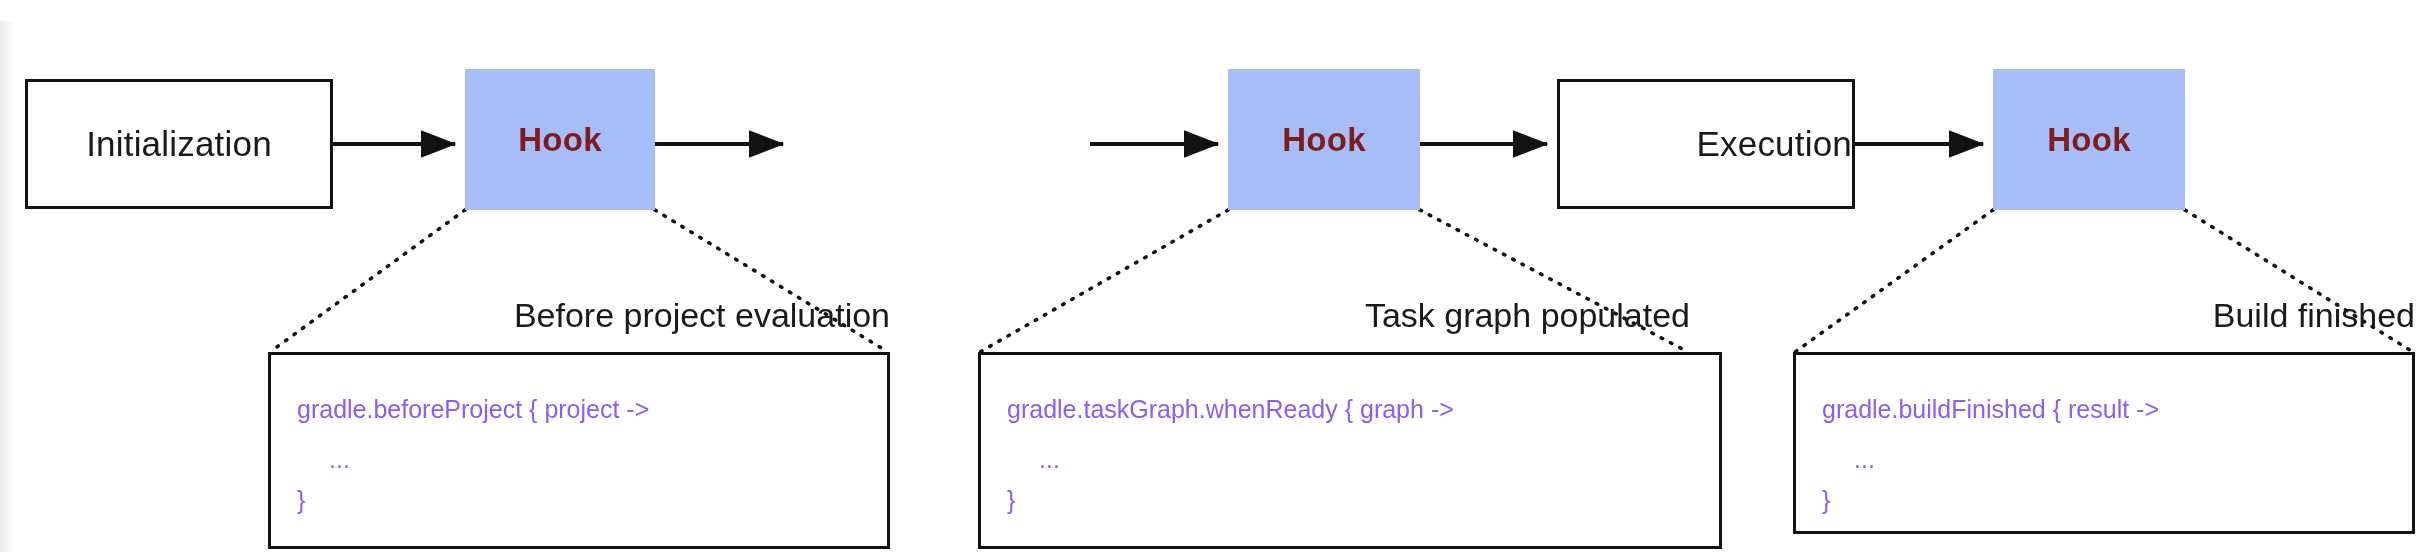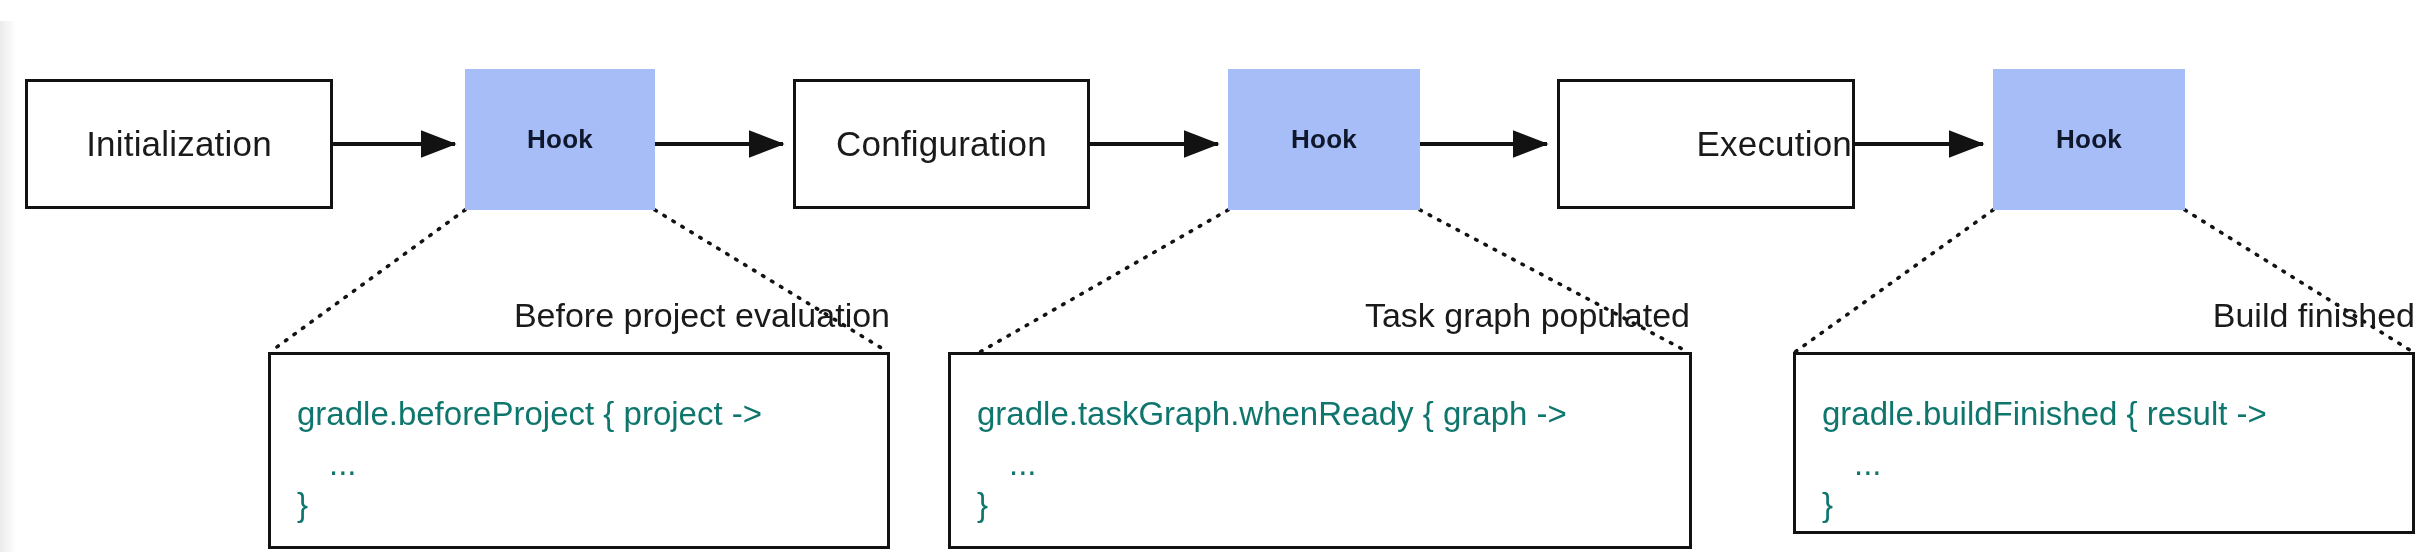--- a/index.html
+++ b/index.html
@@ -46,43 +46,43 @@
   }
   .hook-box {
     position: absolute;
     box-sizing: border-box;
     background: #a6bdf8;
     display: flex;
     align-items: center;
     justify-content: center;
   }
   .hook-label {
-    font-size: 26px;
+    font-size: 33px;
     font-weight: bold;
-    color: #0f172a;
+    color: #7f1d1d;
     letter-spacing: 0.3px;
     white-space: nowrap;
   }
   .caption {
     position: absolute;
     font-size: 34px;
     color: #1a1a1a;
     text-align: right;
     white-space: nowrap;
   }
   .code-box {
     position: absolute;
     box-sizing: border-box;
     border: 3px solid #121212;
     background: #ffffff;
   }
   .code-line {
     position: absolute;
-    font-size: 33px;
-    color: #0f766e;
+    font-size: 25px;
+    color: #8b5cf6;
     white-space: pre;
     line-height: 1;
   }
 </style>
 </head>
 <body>
 
 <div id="stage">
 
   <div class="edge-shade"></div>
@@ -112,23 +112,20 @@
 
       <line x1="1993" y1="189" x2="1795" y2="331"></line>
       <line x1="2185" y1="189" x2="2413" y2="331"></line>
     </g>
   </svg>
 
   <div class="phase-box" style="left:25px; top:58px; width:308px; height:130px;">
     <span class="phase-label">Initialization</span>
   </div>
 
-  <div class="phase-box" style="left:793px; top:58px; width:297px; height:130px;">
-    <span class="phase-label">Configuration</span>
-  </div>
 
   <div class="phase-box" style="left:1557px; top:58px; width:298px; height:130px;justify-content:flex-end;">
     <span class="phase-label">Execution</span>
   </div>
 
   <div class="hook-box" style="left:465px; top:48px; width:190px; height:141px;">
     <span class="hook-label">Hook</span>
   </div>
 
   <div class="hook-box" style="left:1228px; top:48px; width:192px; height:141px;">
@@ -144,21 +141,21 @@
   <div class="caption" style="left:1795px; top:275px; width:620px;">Build finished</div>
 
   <div class="caption" style="left:980px; top:275px; width:710px;">Task graph populated</div>
 
   <div class="code-box" style="left:268px; top:331px; width:622px; height:197px;">
     <div class="code-line" style="left:26px; top:42px;">gradle.beforeProject { project -&gt;</div>
     <div class="code-line" style="left:58px; top:92px;">...</div>
     <div class="code-line" style="left:26px; top:133px;">}</div>
   </div>
 
-  <div class="code-box" style="left:948px; top:331px; width:744px; height:197px;">
+  <div class="code-box" style="left:978px; top:331px; width:744px; height:197px;">
     <div class="code-line" style="left:26px; top:42px;">gradle.taskGraph.whenReady { graph -&gt;</div>
     <div class="code-line" style="left:58px; top:92px;">...</div>
     <div class="code-line" style="left:26px; top:133px;">}</div>
   </div>
 
   <div class="code-box" style="left:1793px; top:331px; width:622px; height:182px;">
     <div class="code-line" style="left:26px; top:42px;">gradle.buildFinished { result -&gt;</div>
     <div class="code-line" style="left:58px; top:92px;">...</div>
     <div class="code-line" style="left:26px; top:133px;">}</div>
   </div>

